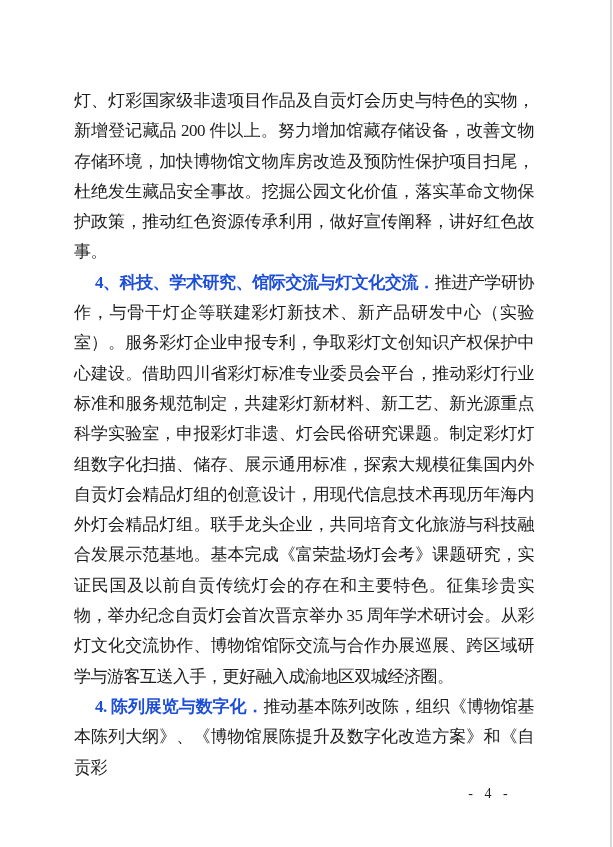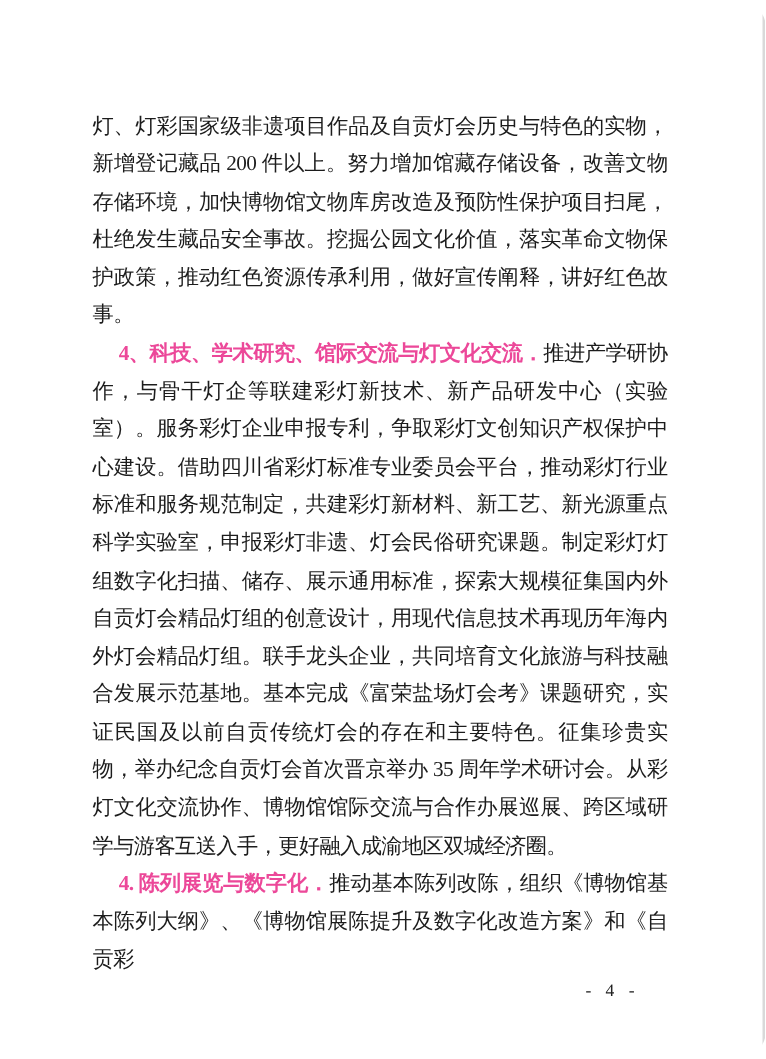--- a/index.html
+++ b/index.html
@@ -7,21 +7,20 @@
     padding: 0;
     background: #ffffff;
   }
   .page {
     position: relative;
     width: 613px;
     height: 847px;
     background: #ffffff;
     overflow: hidden;
     font-family: "Liberation Serif", "DejaVu Serif", serif;
-    border-radius: 23px;
   }
   .edge-line {
     position: absolute;
     top: 0;
     bottom: 0;
     right: 1px;
     width: 2px;
     background: #d9d9d9;
   }
   .content {
@@ -37,21 +36,21 @@
     letter-spacing: -0.5px;
     color: #1c1c1c;
     text-align: justify;
     text-justify: inter-character;
   }
   .para.indent {
     text-indent: 21px;
   }
   .lead {
     font-weight: 700;
-    color: #ec4899;
+    color: #1d4ed8;
   }
   .footer {
     position: absolute;
     top: 786px;
     left: 455px;
     width: 70px;
     text-align: center;
     font-size: 14px;
     letter-spacing: 4px;
     color: #222222;

